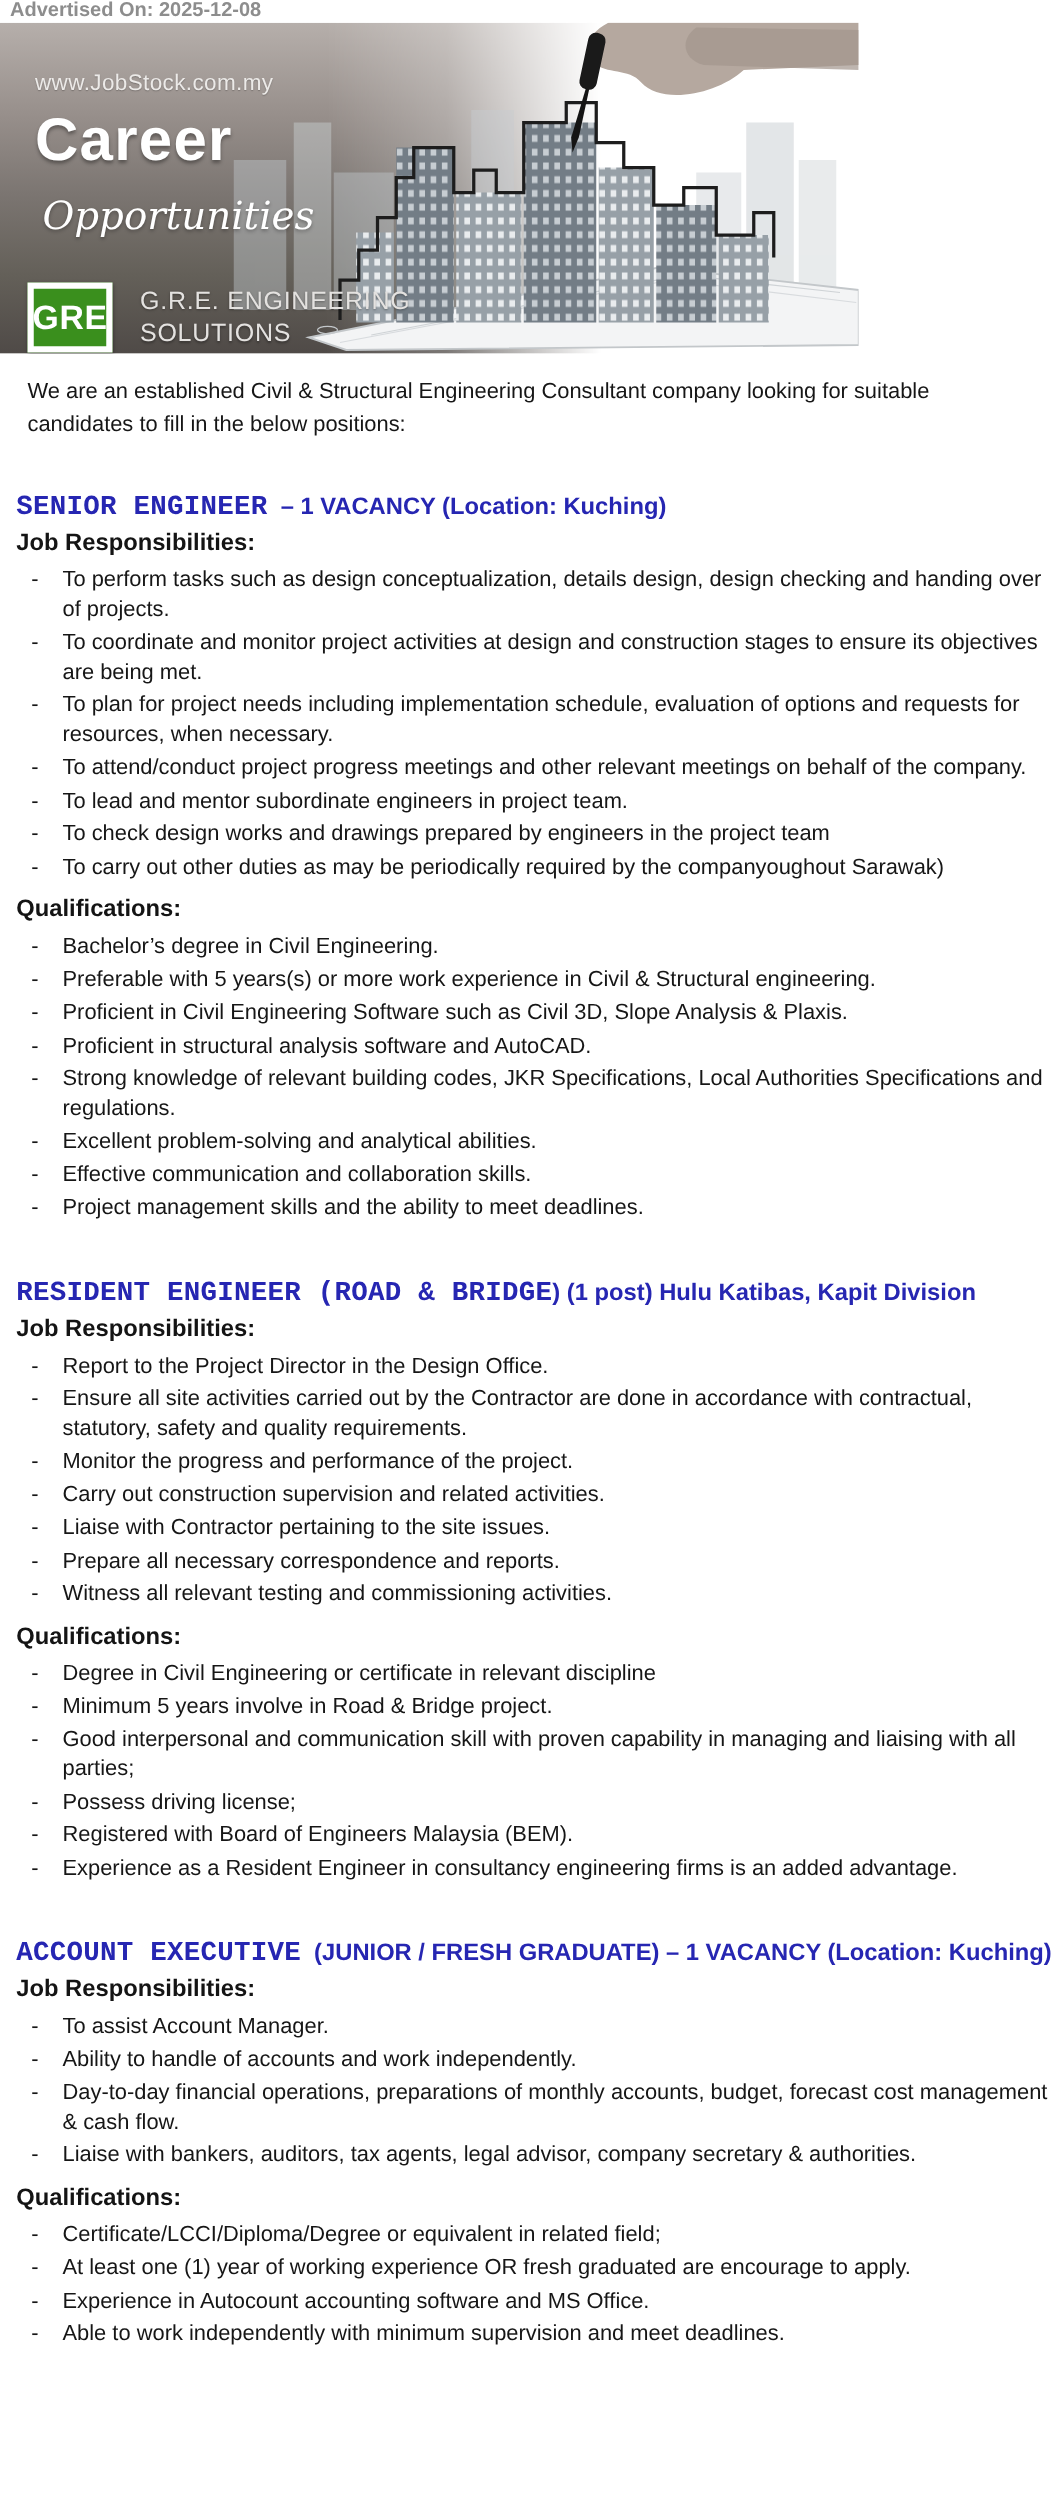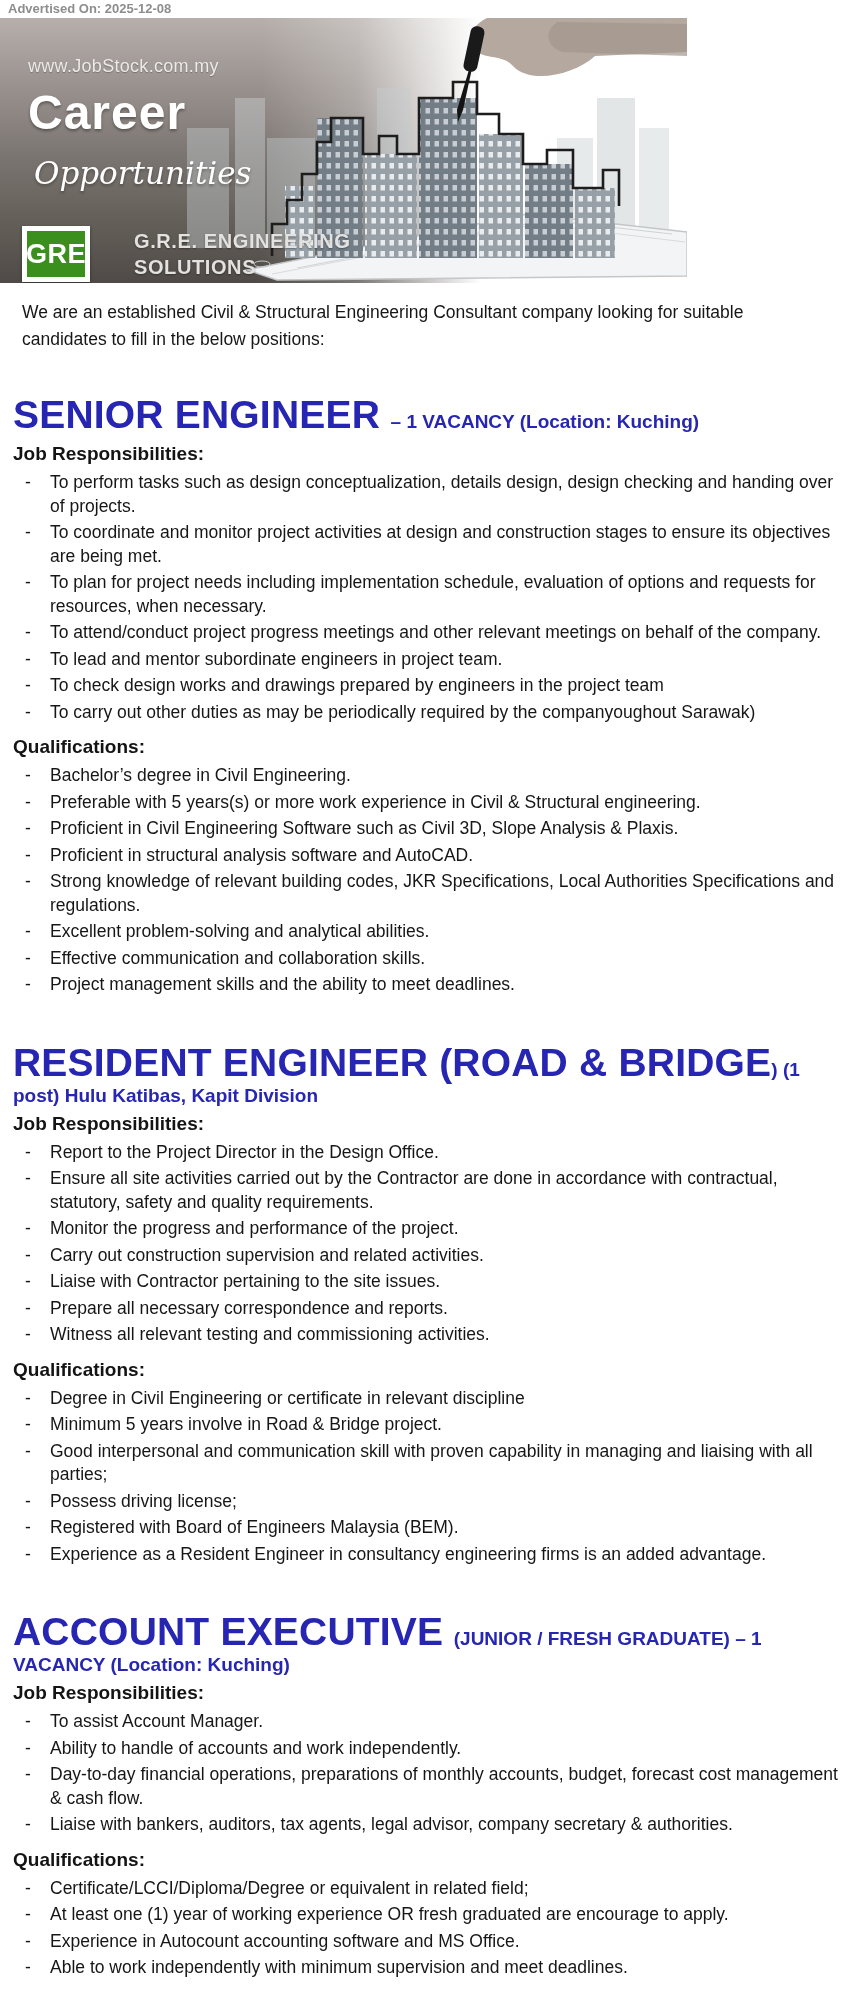--- a/index.html
+++ b/index.html
@@ -1,44 +1,44 @@
 <!DOCTYPE html>
 <html><head>
 <meta charset="utf-8">
 <style>
   * { box-sizing: border-box; }
   html,body { margin:0; padding:0; background:#ffffff; }
   body { font-family:"Liberation Sans", sans-serif; color:#1b1b1b; }
   .page { width:850px; height:2011px; margin:0 auto; background:#fff; position:relative; overflow:hidden; }
 
   
-  .adv-bar { font-size:13px; font-weight:bold; color:#8d8d8d; padding:1px 0 1px 8px; height:18px; line-height:16px; }
+  .adv-bar { font-size:16px; font-weight:bold; color:#8d8d8d; padding:1px 0 1px 8px; height:18px; line-height:16px; }
 
   
   .banner { position:relative; height:265px; width:687px; overflow:hidden; background:#ffffff; }
   .banner-left-bg { position:absolute; inset:0;
       background:linear-gradient(to bottom,#b6afab 0%, #978f8b 28%, #7b7571 52%, #646059 76%, #4f4a47 100%);
       -webkit-mask-image:linear-gradient(to right,#000 38%, rgba(0,0,0,.75) 52%, transparent 70%);
       mask-image:linear-gradient(to right,#000 38%, rgba(0,0,0,.75) 52%, transparent 70%); }
   .banner-art { position:absolute; top:0; right:0; }
   .banner-text { position:absolute; left:28px; top:38px; z-index:3; }
   .site-url { color:#eceae8; font-size:18px; letter-spacing:.3px; text-shadow:0 1px 1px rgba(0,0,0,.25); }
   .banner-title { color:#ffffff; font-size:48px; font-weight:bold; letter-spacing:1px; margin-top:8px; text-shadow:0 2px 3px rgba(0,0,0,.35); }
   .banner-sub { color:#ffffff; font-family:"DejaVu Serif", serif; font-style:italic; font-size:31px; margin-top:15px; margin-left:6px; text-shadow:0 2px 3px rgba(0,0,0,.3); }
-  .logo-row { position:absolute; left:22px; top:208px; display:flex; align-items:center; z-index:3;gap:22px; }
+  .logo-row { position:absolute; left:22px; top:208px; display:flex; align-items:center; z-index:3; }
   .gre-box { width:68px; height:56px; background:#3a8f1d; border:5px solid #ffffff; display:flex; align-items:center; justify-content:center; box-shadow:0 1px 3px rgba(0,0,0,.4); }
   .gre-box span { color:#ffffff; font-weight:bold; font-size:27px; letter-spacing:.5px; }
-  .company-name { margin-left:22px; color:#e4e2e0; font-weight:bold; font-size:20px; letter-spacing:.6px; line-height:26px; text-shadow:0 1px 2px rgba(0,0,0,.35); }
+  .company-name { margin-left:22px; color:#e4e2e0; font-weight:normal; font-size:20px; letter-spacing:.6px; line-height:26px; text-shadow:0 1px 2px rgba(0,0,0,.35); }
 
   
   .intro { font-size:17.5px; line-height:27px; margin:16px 36px 0 22px; color:#161616; }
   .section { margin-top:44px; }
   .section.first { margin-top:40px; }
   .sec-title { margin-left:13px; color:#2626b2; }
-  .sec-title .big { font-size:39px; font-weight:bold; letter-spacing:.2px; }
+  .sec-title .big { font-size:22px; font-weight:bold; letter-spacing:.2px;font-family:Liberation Mono, monospace; }
   .sec-title .small { font-size:19px; font-weight:bold; margin-left:6px; }
   .block-label { font-size:19px; font-weight:bold; color:#141414; margin:6px 0 6px 13px; }
   .quals-label { margin-top:12px; }
   ul.bullets { list-style:none; margin:0; padding:0; }
   ul.bullets li { position:relative; font-size:17.5px; line-height:23.5px; padding-left:50px; margin-bottom:3px; color:#161616; }
   ul.bullets li::before { content:"-"; position:absolute; left:25px; top:0; }
 </style>
 </head>
 <body>
 

